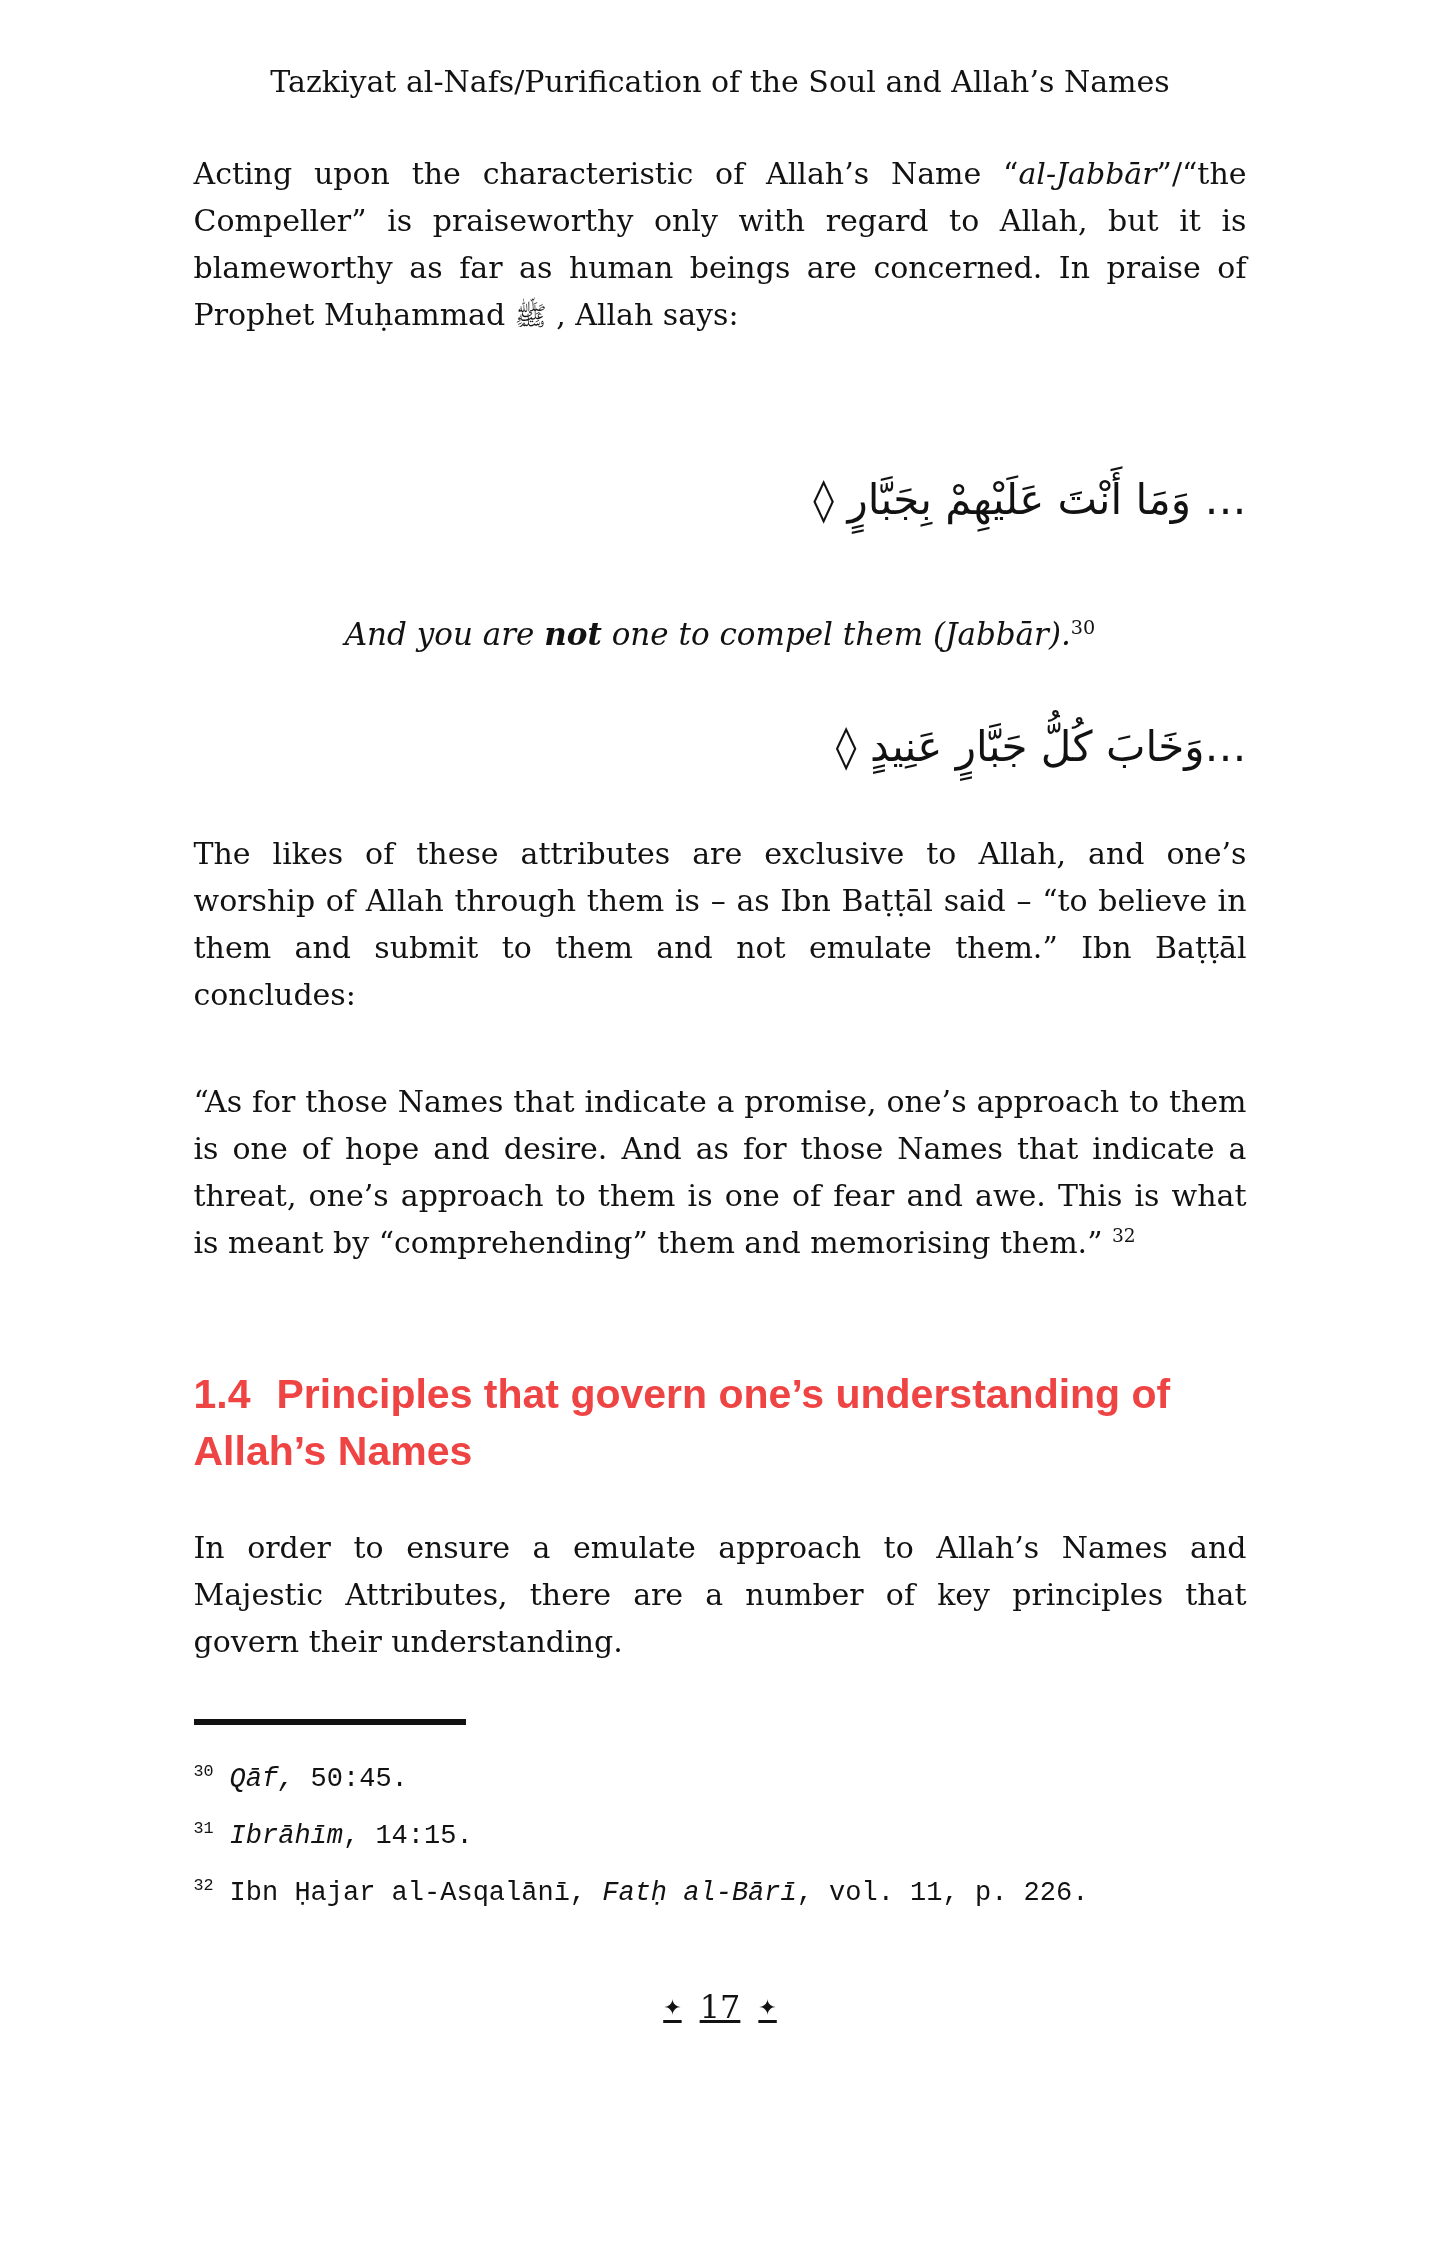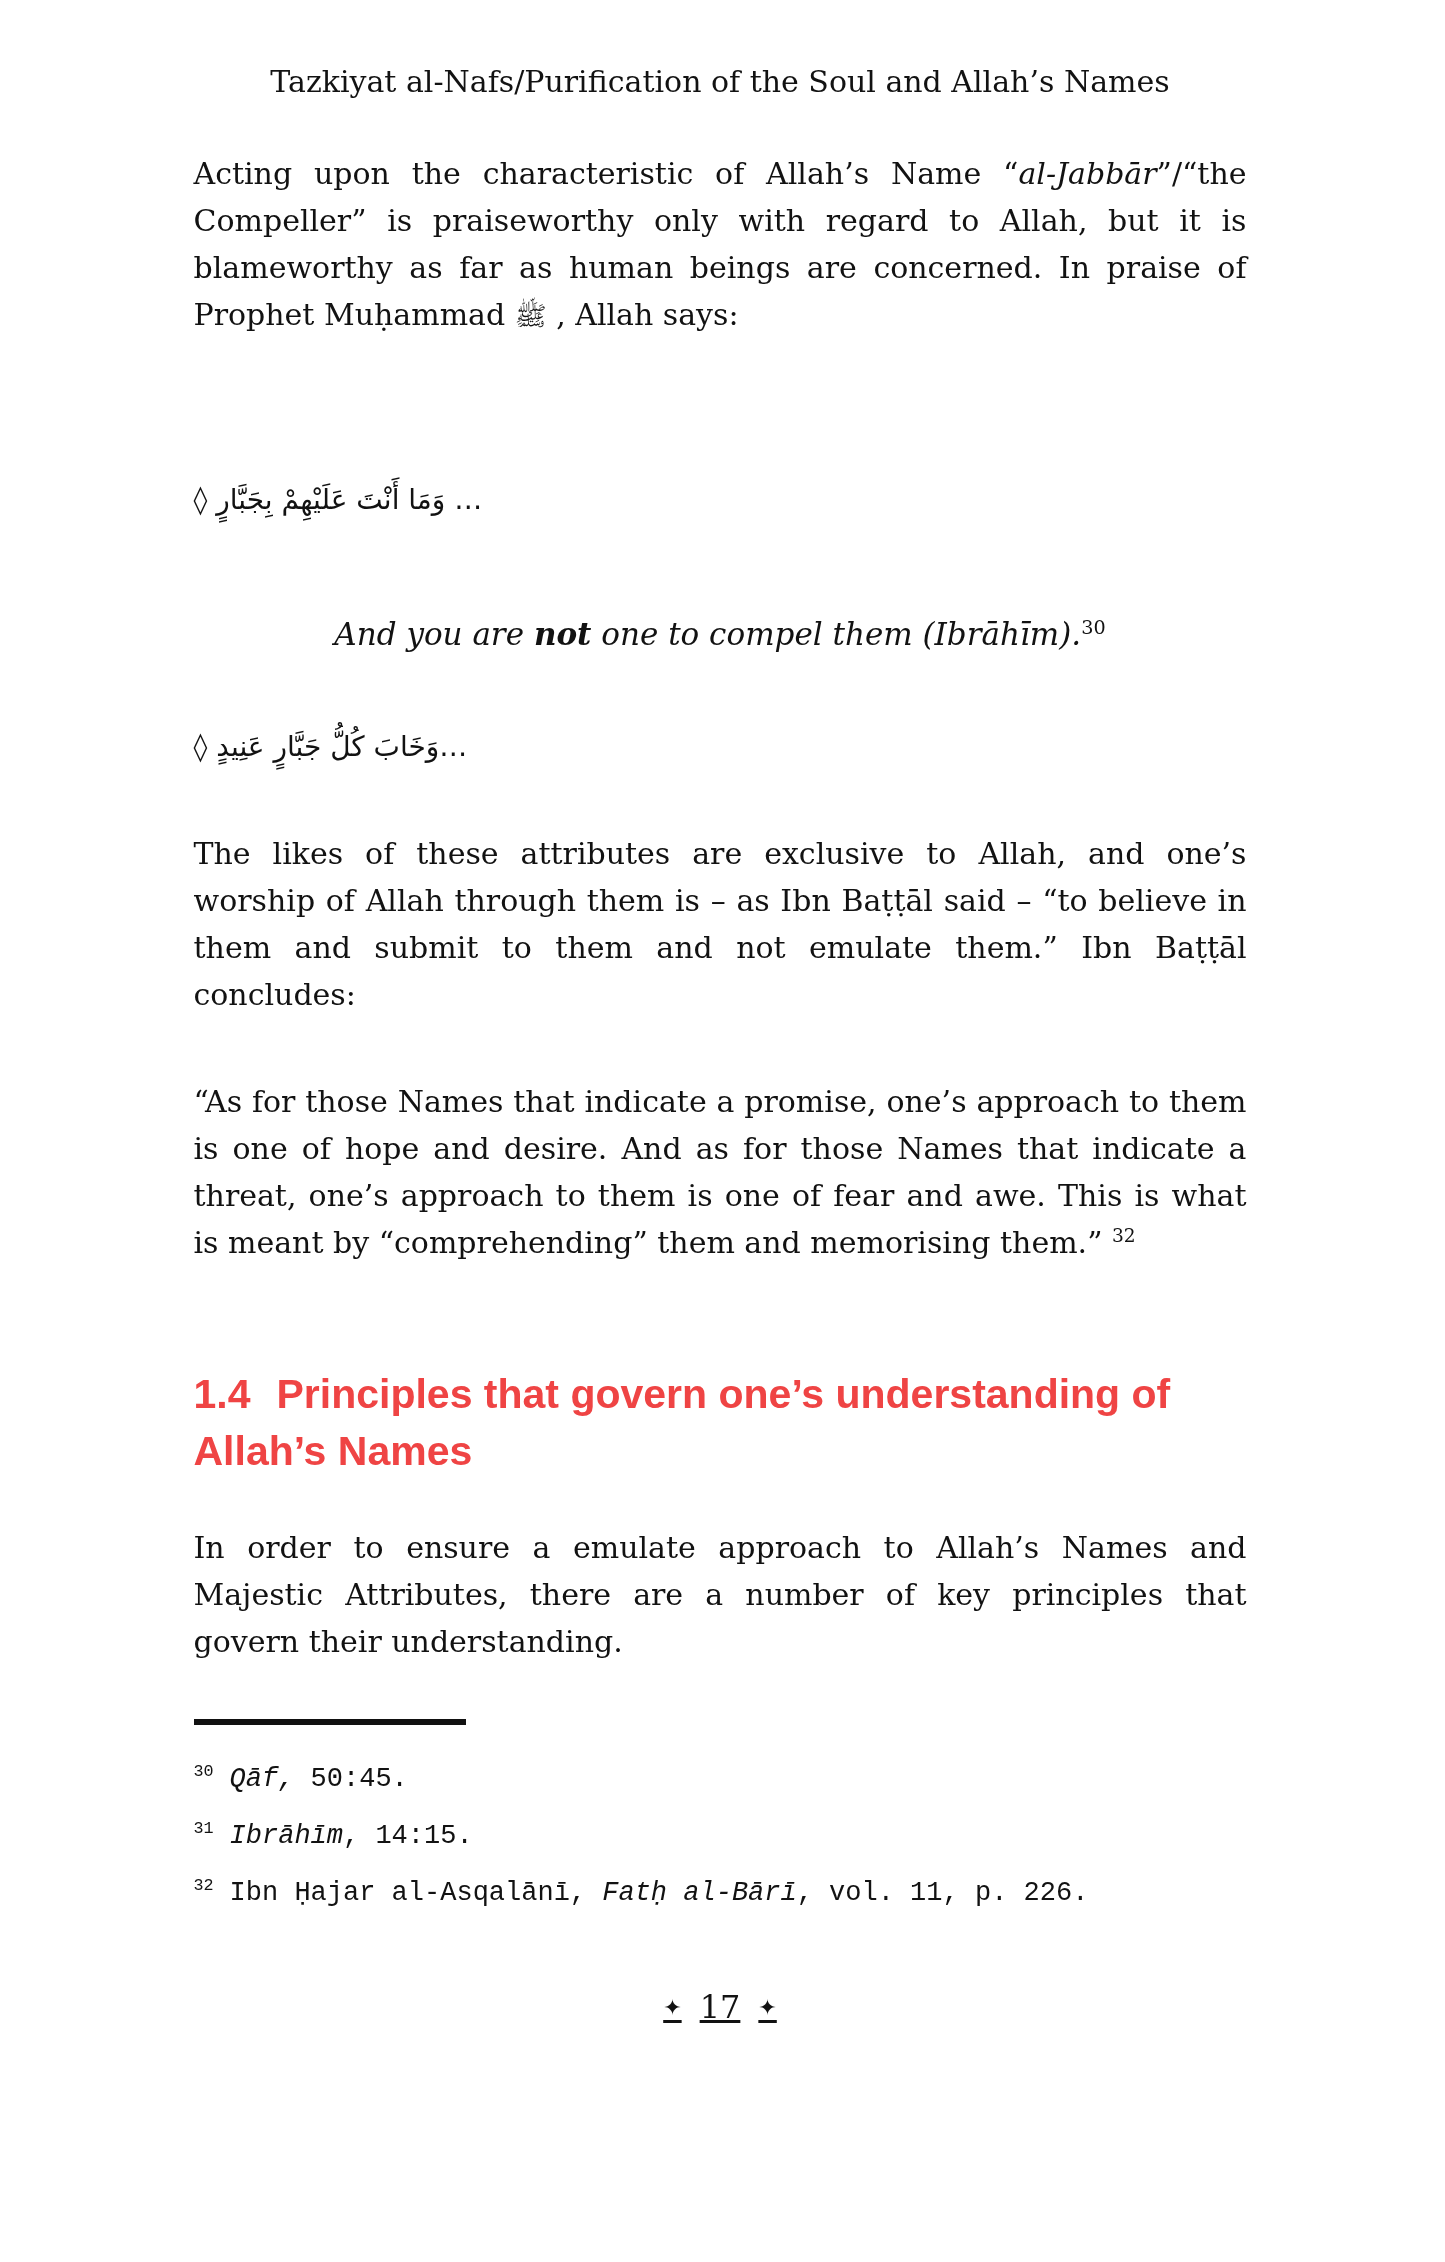--- a/index.html
+++ b/index.html
@@ -25,23 +25,23 @@
   }
   .para { text-align: justify; margin: 0; }
   .para-intro   { margin-top: 46px; }
   .para-middle  { margin-top: 50px; }
   .para-quote   { margin-top: 60px; }
   .para-section { margin-top: 44px; }
 
   .arabic-verse {
     direction: rtl;
     unicode-bidi: embed;
-    text-align: left;
+    text-align: right;
     font-family: "DejaVu Sans", sans-serif;
-    font-size: 28px;
+    font-size: 42px;
     line-height: 66px;
     margin: 0;
   }
   .arabic-1 { margin-top: 128px; }
   .arabic-2 { margin-top: 56px; }
 
   .translation {
     text-align: center;
     font-size: 31px;
     line-height: 47px;
@@ -109,21 +109,21 @@
 <body>
 
 <div class="page">
 
   <p class="running-header">Tazkiyat al-Nafs/Purification of the Soul and Allah’s Names</p>
 
   <p class="para para-intro"><span>Acting upon the characteristic of Allah’s Name “</span><span class="seg-i">al-Jabbār</span><span>”/“the Compeller” is praiseworthy only with regard to Allah, but it is blameworthy as far as human beings are concerned. In praise of Prophet Muḥammad </span><span class="seg-symbol">ﷺ</span><span> , Allah says:</span></p>
 
   <p class="arabic-verse arabic-1">… وَمَا أَنْتَ عَلَيْهِمْ بِجَبَّارٍ ◊</p>
 
-  <p class="translation translation-1"><span class="seg-i">And you are </span><span class="seg-bi">not</span><span class="seg-i"> one to compel them (Ibrāhīm).</span><sup>30</sup></p>
+  <p class="translation translation-1"><span class="seg-i">And you are </span><span class="seg-bi">not</span><span class="seg-i"> one to compel them (Jabbār).</span><sup>30</sup></p>
 
   <p class="arabic-verse arabic-2">…وَخَابَ كُلُّ جَبَّارٍ عَنِيدٍ ◊</p>
 
 
   <p class="para para-middle"><span>The likes of these attributes are exclusive to Allah, and one’s worship of Allah through them is – as Ibn Baṭṭāl said – “to believe in them and submit to them and not emulate them.” Ibn Baṭṭāl concludes:</span></p>
 
   <p class="para para-quote"><span>“As for those Names that indicate a promise, one’s approach to them is one of hope and desire. And as for those Names that indicate a threat, one’s approach to them is one of fear and awe. This is what is meant by “comprehending” them and memorising them.” </span><sup>32</sup></p>
 
   <h2 class="section-heading">
     <span class="sec-num">1.4</span><span>Principles that govern one’s understanding of Allah’s Names</span>

